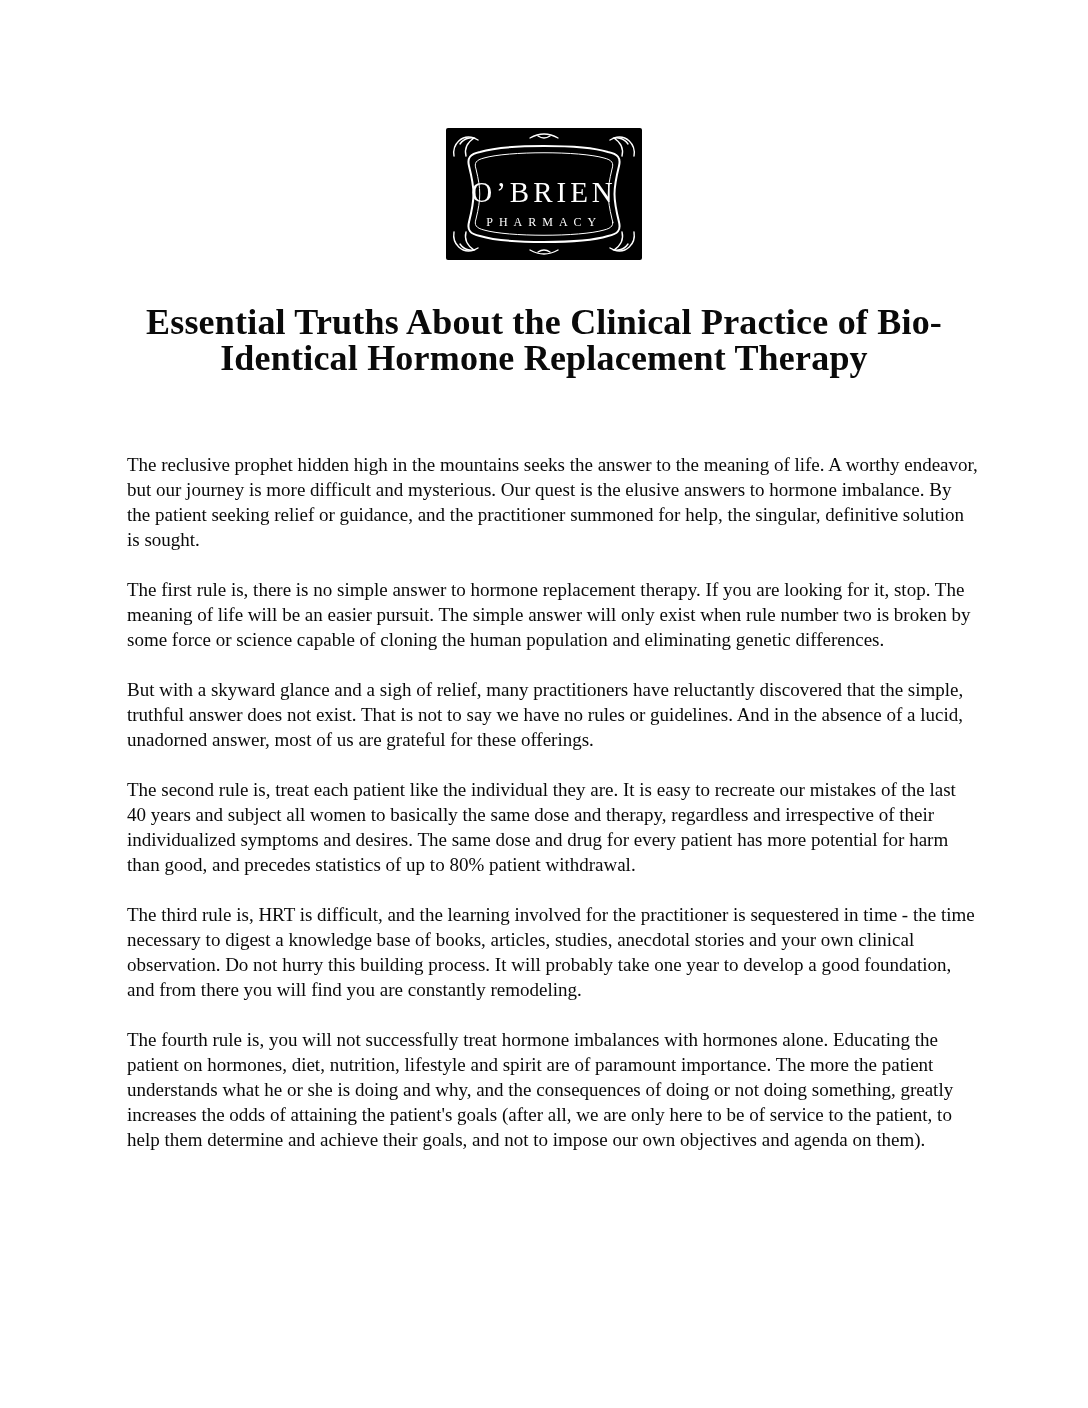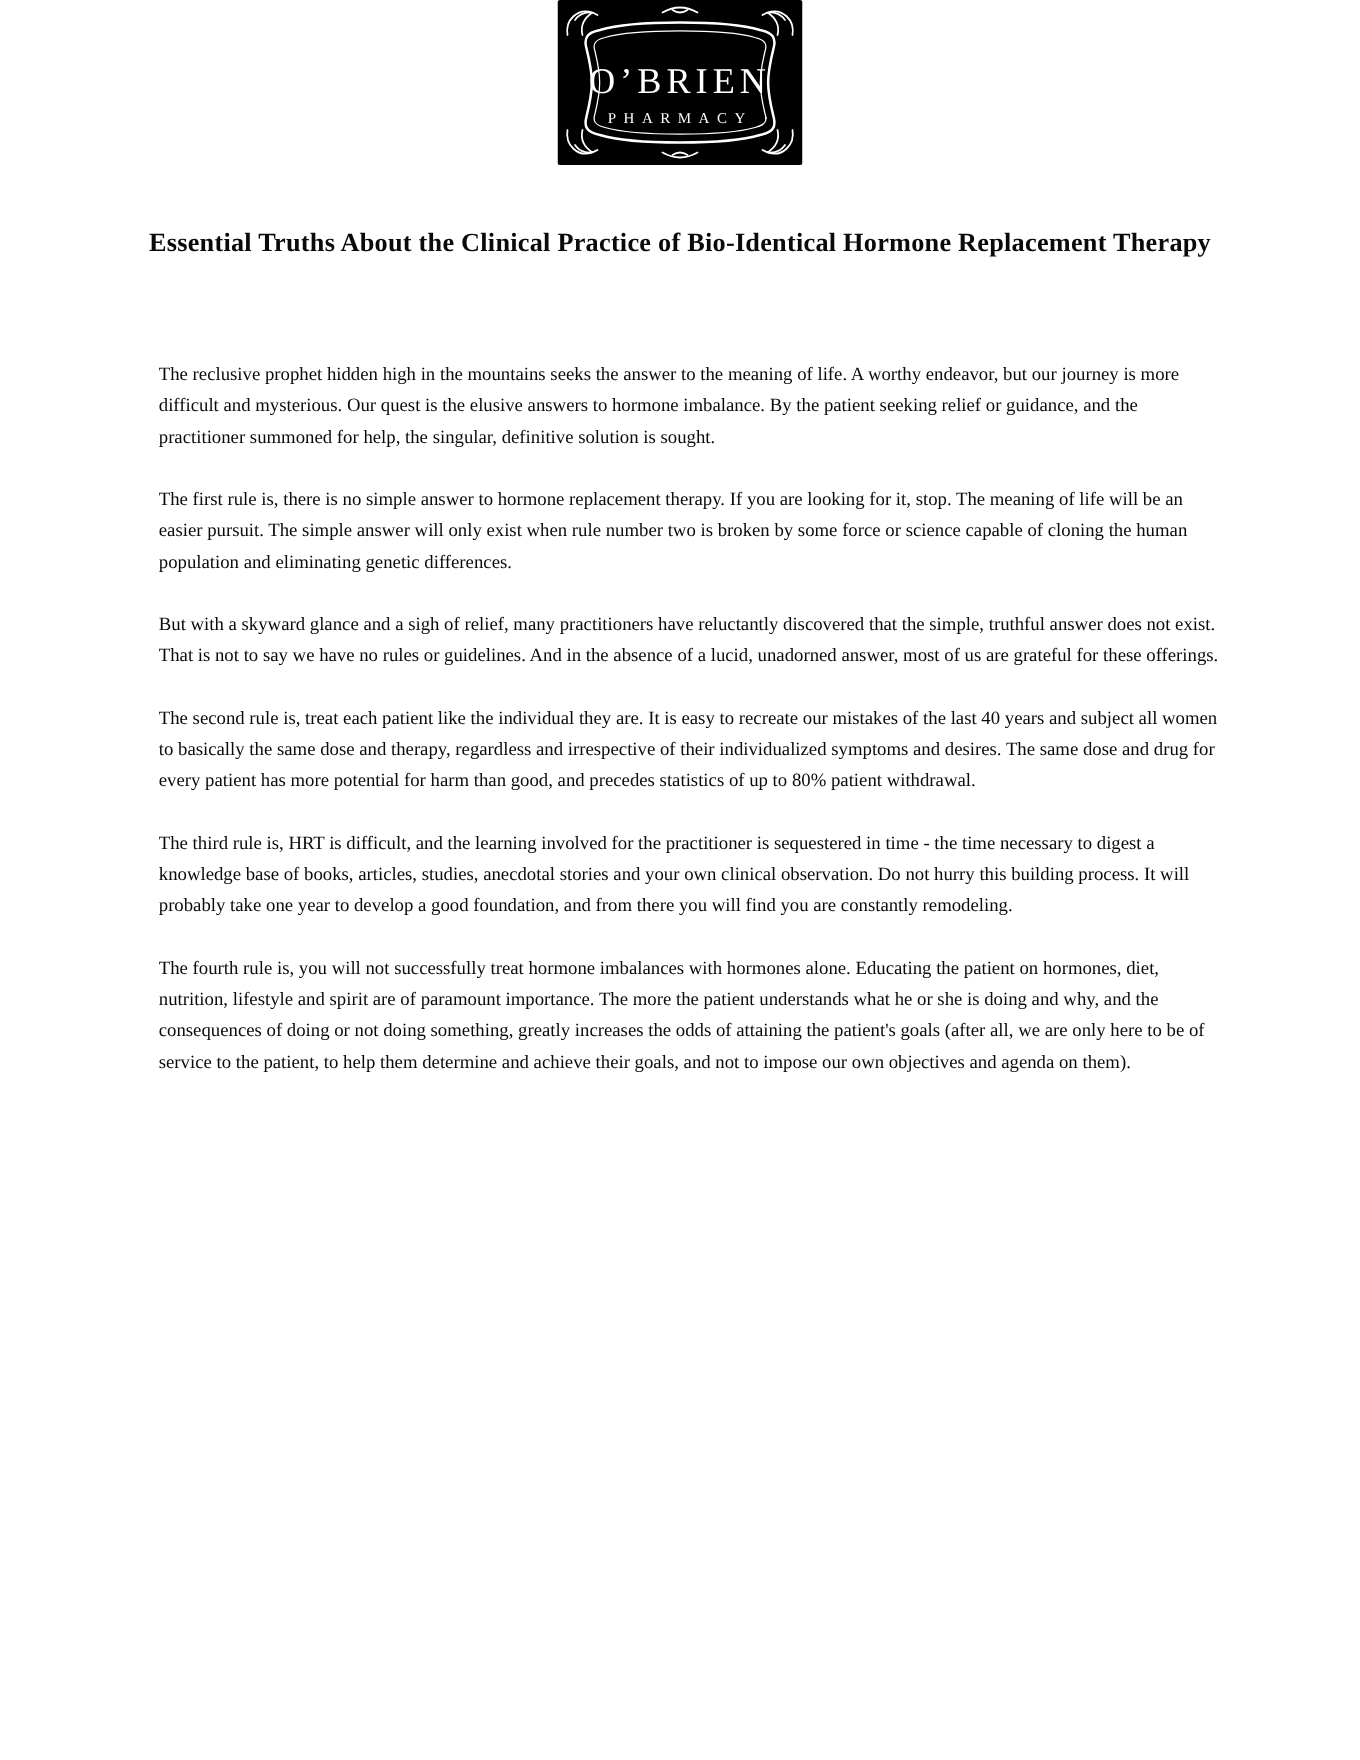--- a/index.html
+++ b/index.html
@@ -12,20 +12,21 @@
     width: 1088px;
     height: 1408px;
     background: #ffffff;
     overflow: hidden;
     font-family: "Liberation Serif", serif;
     color: #0a0a0a;
   }
   .logo-wrap {
     display: flex;
     justify-content: center;
+    padding-top: 128px;
   }
   .logo {
     width: 196px;
     height: 132px;
     display: block;
   }
   .logo text {
     font-family: "Liberation Serif", serif;
     fill: #ffffff;
   }
@@ -34,32 +35,32 @@
     letter-spacing: 4px;
   }
   .logo .logo-sub {
     font-size: 12px;
     letter-spacing: 6px;
   }
   h1.doc-title {
     width: 920px;
     margin: 44px auto 0 auto;
     text-align: center;
-    font-size: 21px;
+    font-size: 36px;
     line-height: 36px;
     font-weight: bold;
     letter-spacing: 0.2px;
   }
   .body-text {
     width: 852px;
     margin: 76px 0 0 127px;
   }
   .body-text p {
     margin: 0 0 25px 0;
-    font-size: 15px;
+    font-size: 19px;
     line-height: 25px;
     text-align: left;
   }
 </style>
 </head>
 <body>
 
 <div class="page">
 
   <div class="logo-wrap">

